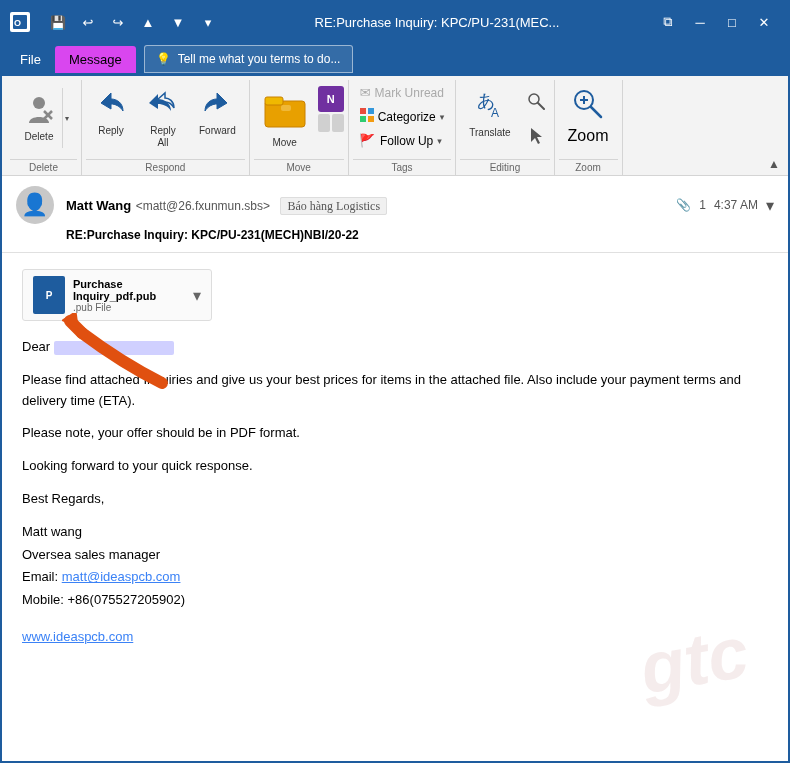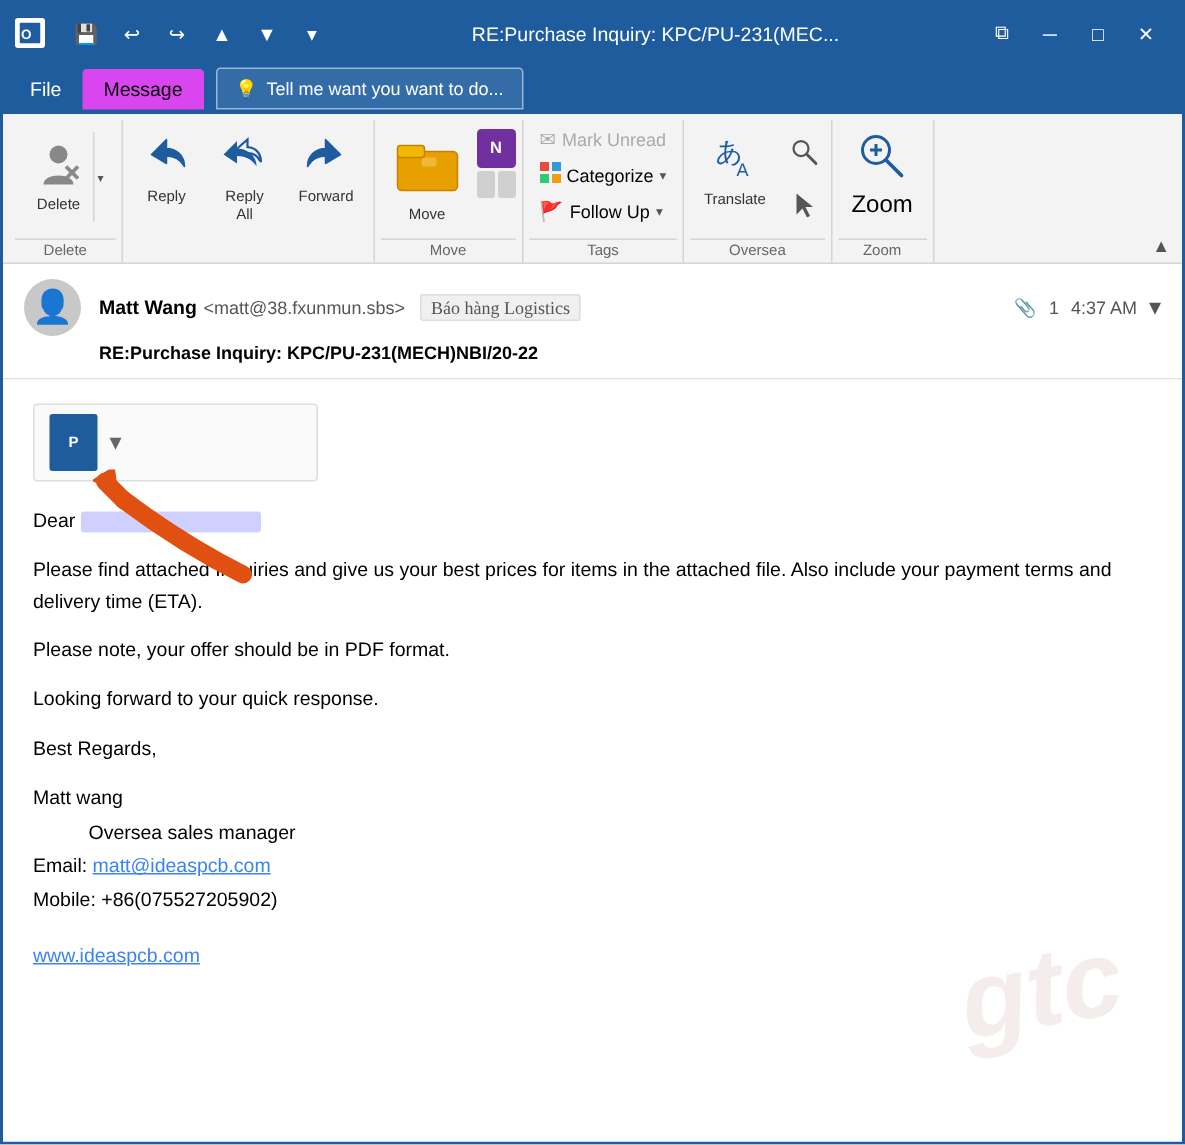--- a/index.html
+++ b/index.html
@@ -111,21 +111,21 @@
       <div class="win-btn">□</div>
       <div class="win-btn close">✕</div>
     </div>
   </div>
 
   <div class="ribbon-tabs">
     <div class="ribbon-tab">File</div>
     <div class="ribbon-tab active">Message</div>
     <div class="tell-me">
       <span>💡</span>
-      <span>Tell me want you want to do...</span>
+      <span>Tell me what you terms to do...</span>
     </div>
   </div>
 
   <div class="ribbon">
 
     <div class="ribbon-group">
       <div class="ribbon-group-content">
         <div style="display:flex;flex-direction:column;align-items:center;padding:2px 6px;gap:2px;">
           <div style="display:flex;align-items:center;gap:0;">
             <div style="display:flex;flex-direction:column;align-items:center;padding:4px 6px;cursor:pointer;border:1px solid transparent;border-radius:3px 0 0 3px;">
@@ -174,20 +174,21 @@
 
         <div class="rb-large">
           <div>
             <svg width="32" height="32" viewBox="0 0 32 32">
                 <path d="M26 16 L16 6 L16 12 C10 12 4 16 4 24 C7 19 12 17 16 17 L16 22 Z" fill="#1e5c9e" stroke="#1e5c9e" stroke-linejoin="round"></path>
               </svg>
           </div>
           <div class="label">Forward</div>
         </div>
       </div>
+      <div class="ribbon-group-label">Respond</div>
     </div>
 
     <div class="ribbon-group">
       <div class="ribbon-group-content">
         <div class="rb-move-large">
           <div>
             <svg width="44" height="44" viewBox="0 0 44 44">
               <rect x="2" y="14" width="40" height="26" rx="3" fill="#e8a000" stroke="#c88000" stroke-width="1"></rect>
               <rect x="2" y="10" width="18" height="8" rx="2" fill="#f0b800" stroke="#c88000" stroke-width="1"></rect>
               <rect x="18" y="18" width="10" height="6" rx="2" fill="#f5d070" opacity="0.5"></rect>
@@ -261,21 +262,21 @@
               </svg>
           </div>
 
           <div style="padding:3px 4px;cursor:pointer;border:1px solid transparent;border-radius:3px;">
             <svg width="18" height="18" viewBox="0 0 18 18">
                 <path d="M4 2 L4 16 L8 12 L11 18 L13 17 L10 11 L15 11 Z" fill="#555"></path>
               </svg>
           </div>
         </div>
       </div>
-      <div class="ribbon-group-label">Oversea</div>
+      <div class="ribbon-group-label">Editing</div>
     </div>
 
     <div class="ribbon-group">
       <div class="ribbon-group-content">
         <div class="rb-zoom">
           <div>
             <svg width="34" height="34" viewBox="0 0 34 34">
                 <circle cx="13" cy="13" r="9" stroke="#1e5c9e" stroke-width="2" fill="none"></circle>
                 <line x1="20" y1="20" x2="30" y2="30" stroke="#1e5c9e" stroke-width="2.5" stroke-linecap="round"></line>
                 <line x1="9" y1="13" x2="17" y2="13" stroke="#1e5c9e" stroke-width="2"></line>
@@ -293,38 +294,42 @@
   </div>
 
   <div class="email-header">
     <div class="email-meta">
       <div class="avatar-circle">
         <span class="avatar-person">👤</span>
       </div>
       <div class="email-from-col">
         <div>
           <span class="email-from-name">Matt Wang</span>
-          <span style="font-size:12px;color:#555;">&lt;<span>matt@38.fxunmun.sbs</span>&gt;</span>
+          <span style="font-size:12px;color:#555;">&lt;<span>matt@26.fxunmun.sbs</span>&gt;</span>
           <span class="email-from-tag">Báo hàng Logistics</span>
         </div>
       </div>
       <div class="email-meta-right">
         <span>📎</span>
         <span>1</span>
         <span>4:37 AM</span>
         <span class="expand-btn">▾</span>
       </div>
     </div>
     <div class="email-subject">RE:Purchase Inquiry: KPC/PU-231(MECH)NBI/20-22</div>
   </div>
 
   <div class="email-body">
 
     <div class="attachment-box">
       <div class="pub-icon">P</div>
+      <div class="attachment-info">
+        <div class="attachment-name">Purchase Inquiry_pdf.pub</div>
+        <div class="attachment-type">.pub File</div>
+      </div>
       <div class="attachment-dropdown">▾</div>
     </div>
 
     <div class="arrow-overlay">
       <svg width="120" height="80" viewBox="0 0 120 80">
 
         <defs>
           <marker id="arrowhead" markerWidth="10" markerHeight="7" refX="0" refY="3.5" orient="auto">
             <polygon points="0 0, 10 3.5, 0 7" fill="#e05010"></polygon>
           </marker>
@@ -339,21 +344,21 @@
     <div class="email-body-text">
       <p>
         <span>Dear</span>
         <span class="redacted"></span>
       </p>
       <p>Please find attached Inquiries and give us your best prices for items in the attached file. Also include your payment terms and delivery time (ETA).</p>
       <p>Please note, your offer should be in PDF format.</p>
       <p>Looking forward to your quick response.</p>
       <p>Best Regards,</p>
       <p style="margin-bottom:2px;">Matt wang</p>
-      <p style="margin-bottom:2px;margin-left:37px;">Oversea sales manager</p>
+      <p style="margin-bottom:2px;">Oversea sales manager</p>
       <p style="margin-bottom:2px;">
         <span>Email: </span>
         <a href="#">matt@ideaspcb.com</a>
       </p>
       <p style="margin-bottom:16px;">Mobile: +86(075527205902)</p>
       <p>
         <a href="#">www.ideaspcb.com</a>
       </p>
     </div>
 

